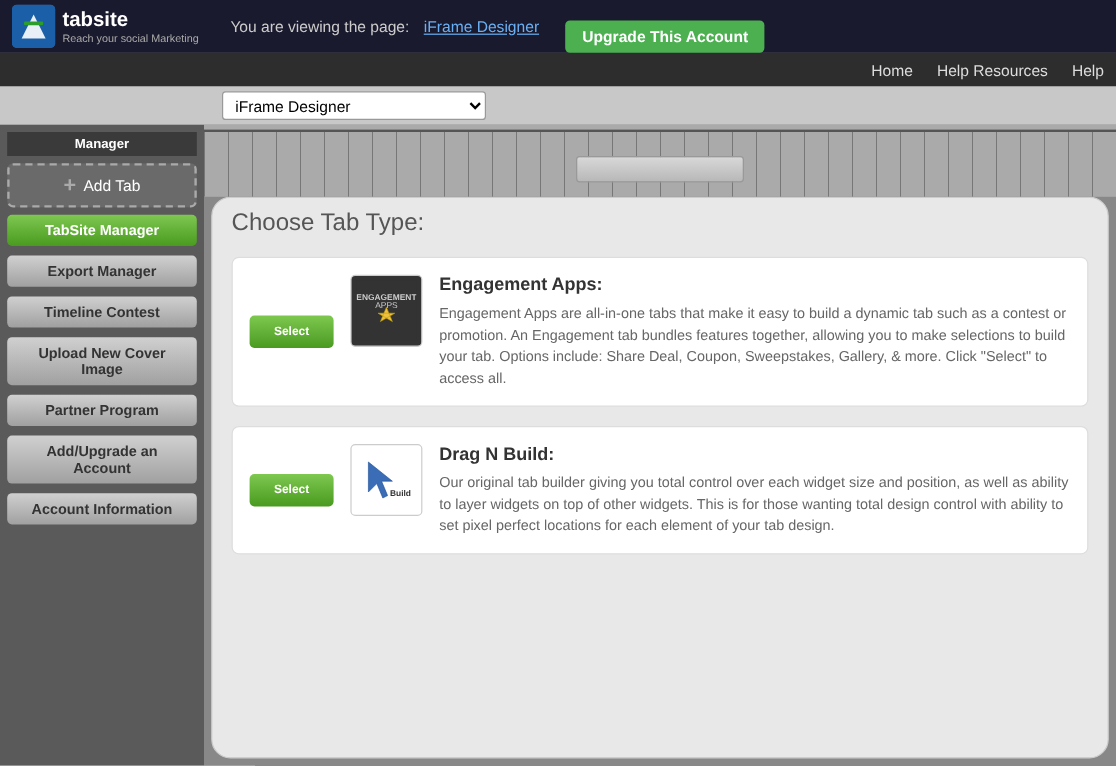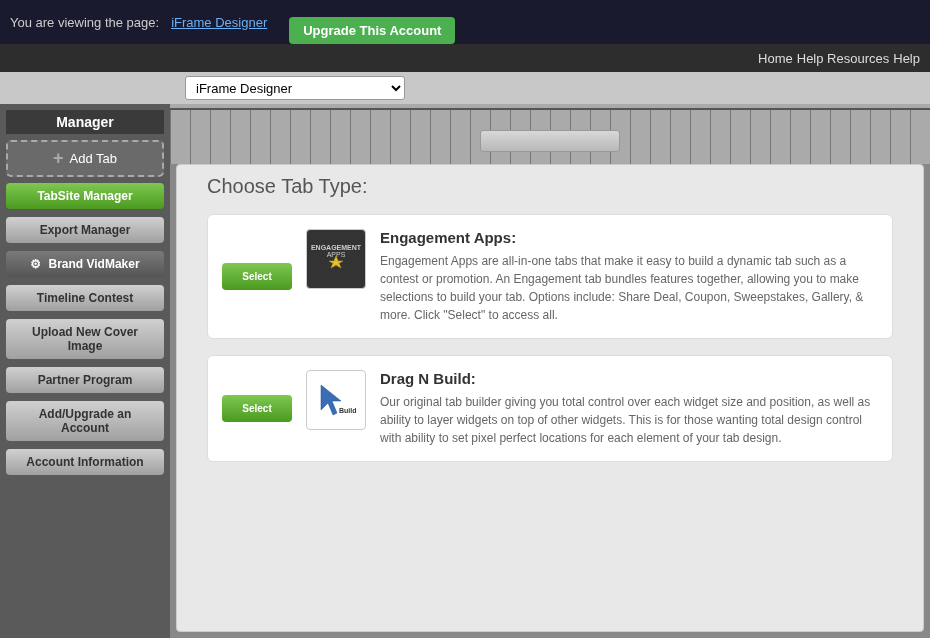--- a/index.html
+++ b/index.html
@@ -42,21 +42,21 @@
       margin-top: 16px;
     }
 
     
     #nav-bar {
       background: #2d2d2d;
       height: 28px;
       display: flex;
       align-items: center;
       padding: 0 10px;
-      gap: 4px;
+      gap: 20px;
       justify-content: flex-end;
     }
     #nav-bar a { color: #ddd; font-size: 13px; text-decoration: none; }
 
     
     #dropdown-row {
       background: #c8c8c8;
       height: 32px;
       display: flex;
       align-items: center;
@@ -85,21 +85,21 @@
       width: 170px;
       background: #5a5a5a;
       padding: 6px 6px;
       flex-shrink: 0;
     }
     #manager-label {
       background: #3a3a3a;
       color: white;
       text-align: center;
       padding: 4px;
-      font-size: 14px;
+      font-size: 11px;
       font-weight: bold;
       margin-bottom: 6px;
     }
     #add-tab-btn {
       background: #6a6a6a;
       color: white;
       border: 2px dashed #aaa;
       border-radius: 5px;
       width: 100%;
       padding: 6px;
@@ -178,23 +178,23 @@
       background: linear-gradient(to bottom, #d0d0d0, #b0b0b0);
       border: 1px solid #888;
       border-radius: 3px;
     }
 
     
     #tab-type-panel {
       background: #e8e8e8;
       margin: 0 6px 6px 6px;
       border: 1px solid #ccc;
-      border-radius: 4px;
+      border-radius: 16px;
       flex: 1;
-      padding: 10px 30px;
+      padding: 10px 16px;
       overflow-y: auto;
     }
     #tab-type-title {
       font-size: 20px;
       color: #555;
       margin-bottom: 16px;
       font-weight: normal;
     }
 
     .tab-card {
@@ -243,20 +243,33 @@
     .card-content p {
       font-size: 12px;
       color: #666;
       line-height: 1.5;
     }
   </style>
 </head>
 <body>
 
 <div id="header">
+  <div id="logo-area">
+    <div id="logo-icon">
+      <svg width="36" height="36" viewBox="0 0 36 36">
+        <rect width="36" height="36" rx="4" fill="#1a5fa8"></rect>
+        <polygon points="8,28 18,8 28,28" fill="white" opacity="0.9"></polygon>
+        <rect x="10" y="14" width="16" height="3" fill="#2a9d2a" rx="1"></rect>
+      </svg>
+    </div>
+    <div>
+      <span id="logo-text" style="color:white;font-size:17px;font-weight:bold;">tabsite</span>
+      <span id="logo-sub" style="color:#aaa;font-size:9px;display:block;">Reach your social Marketing</span>
+    </div>
+  </div>
 
   <span style="color:#ccc;font-size:13px;">You are viewing the page:</span>
   <a href="#" style="color:#6ab0f5;font-size:13px;">iFrame Designer</a>
 
   <button id="upgrade-btn" style="margin-left:10px;">Upgrade This Account</button>
 
 </div>
 
 <div id="nav-bar">
   <a href="#">Home</a>
@@ -275,24 +288,20 @@
   <div id="sidebar">
     <div id="manager-label">Manager</div>
 
     <button id="add-tab-btn">
       <span class="plus">+</span>
       <span>Add Tab</span>
     </button>
 
     <button class="sidebar-btn active">TabSite Manager</button>
     <button class="sidebar-btn gray">Export Manager</button>
-    <button class="sidebar-btn dark">
-      <span style="margin-right:4px;">⚙</span>
-      <span>Brand VidMaker</span>
-    </button>
     <button class="sidebar-btn gray">Timeline Contest</button>
     <button class="sidebar-btn gray">Upload New Cover Image</button>
     <button class="sidebar-btn gray">Partner Program</button>
     <button class="sidebar-btn gray">Add/Upgrade an Account</button>
     <button class="sidebar-btn gray">Account Information</button>
   </div>
 
   <div id="content">
 
     <div id="ruler">

